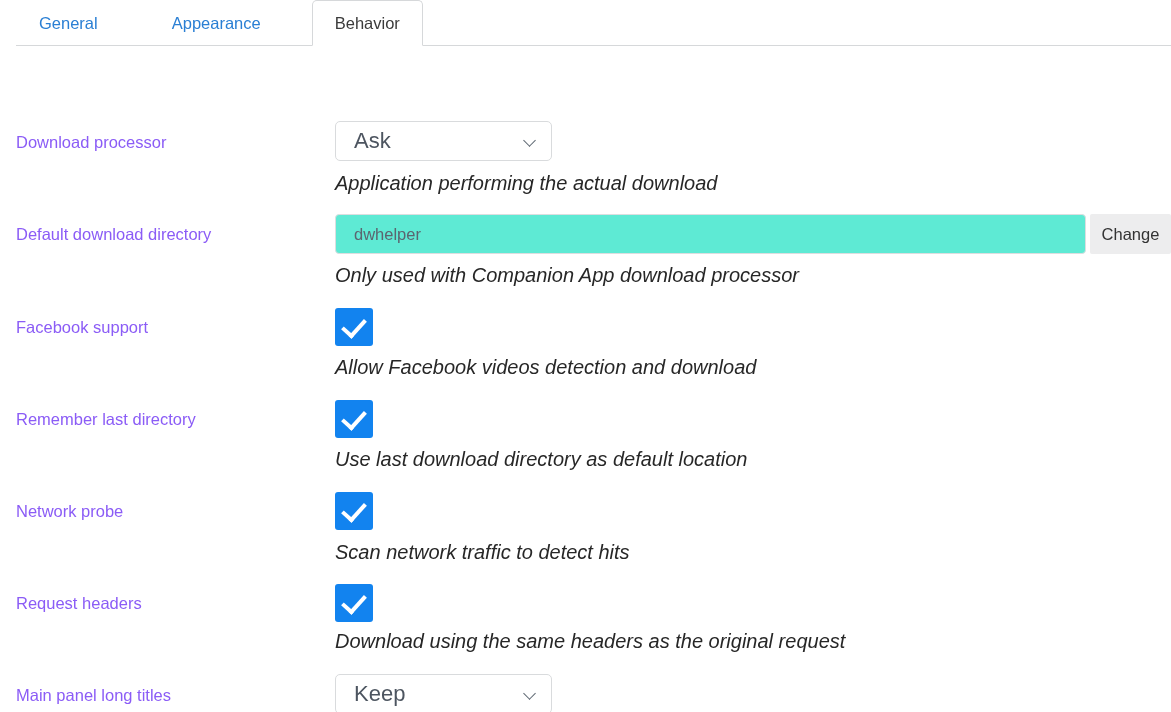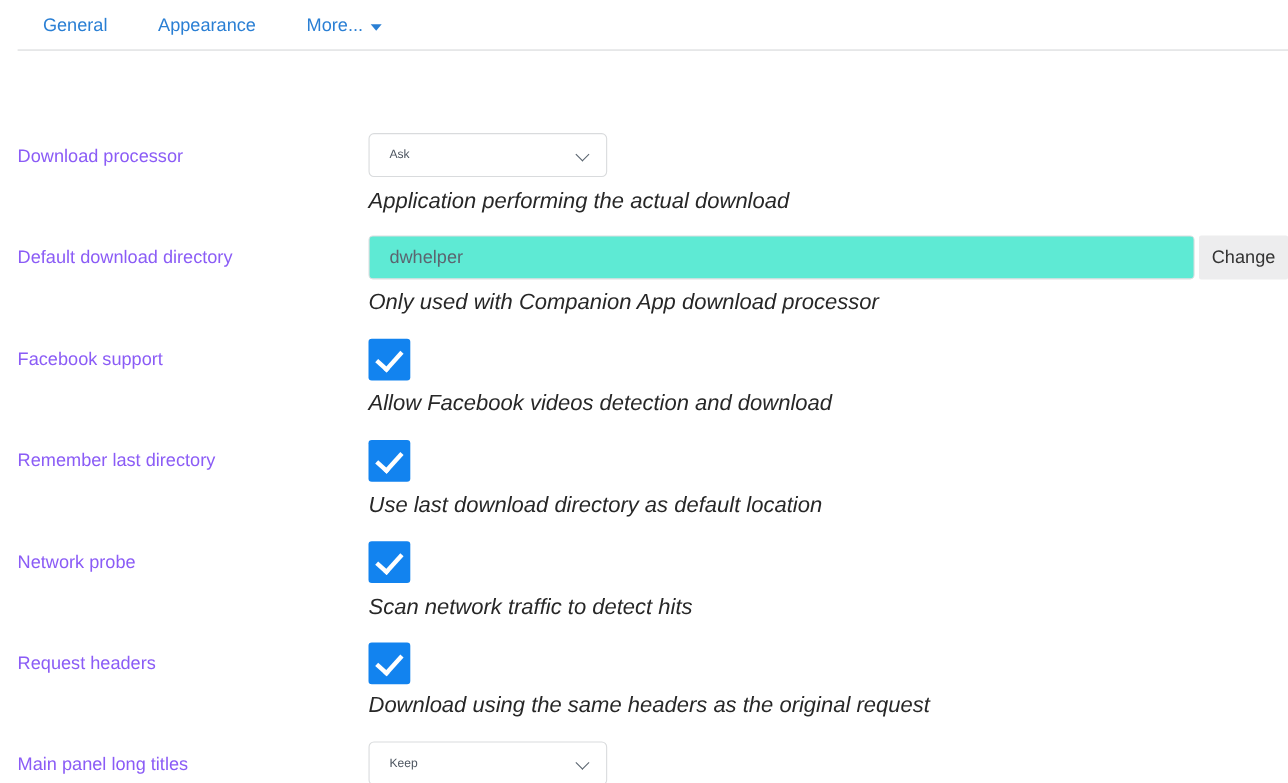--- a/index.html
+++ b/index.html
@@ -29,20 +29,21 @@
     height: 1px;
     background: #d6d8da;
   }
   .tabs {
     position: absolute;
     left: 16px;
     top: 0;
     display: flex;
     align-items: stretch;
     height: 46px;
+    gap: 28px;
   }
   .tab {
     display: flex;
     align-items: center;
     justify-content: center;
     padding: 0 22px;
     font-size: 16.5px;
     color: #2a7fd4;
     box-sizing: border-box;
     border: 1px solid transparent;
@@ -103,21 +104,21 @@
   .select {
     width: 217px;
     height: 40px;
     box-sizing: border-box;
     border: 1px solid #d9dbdd;
     border-radius: 5px;
     background: #ffffff;
     display: flex;
     align-items: center;
     padding: 0 10px 0 18px;
-    font-size: 11px;
+    font-size: 22px;
     color: #4d5560;
     cursor: pointer;
     position: relative;
   }
   .select .sel-text {
     flex: 1;
   }
   .select .chev {
     width: 13px;
     height: 13px;
@@ -199,23 +200,22 @@
 
 <div class="tabbar">
   <div class="tabbar-line"></div>
   <div class="tabs" id="tabs">
       <div class="tab">
         <span>General</span>
       </div>
       <div class="tab">
         <span>Appearance</span>
       </div>
-      <div class="tab">
-        <span>More...</span>
-        <span class="caret"></span>
+      <div class="tab active">
+        <span>Behavior</span>
       </div>
     </div>
 </div>
 
 <div class="content" id="content">
     <div class="row">
       <div class="label" style="top: 87px;">Download processor</div>
       <div class="control" style="top: 75px;">
         <div class="select">
           <span class="sel-text">Ask</span>

